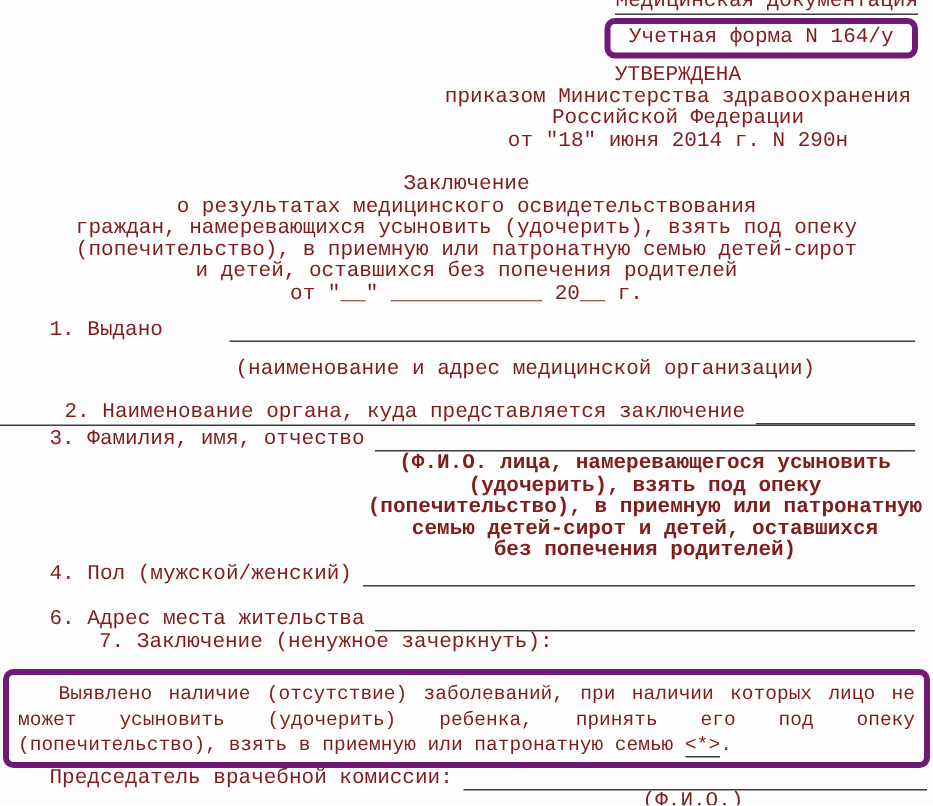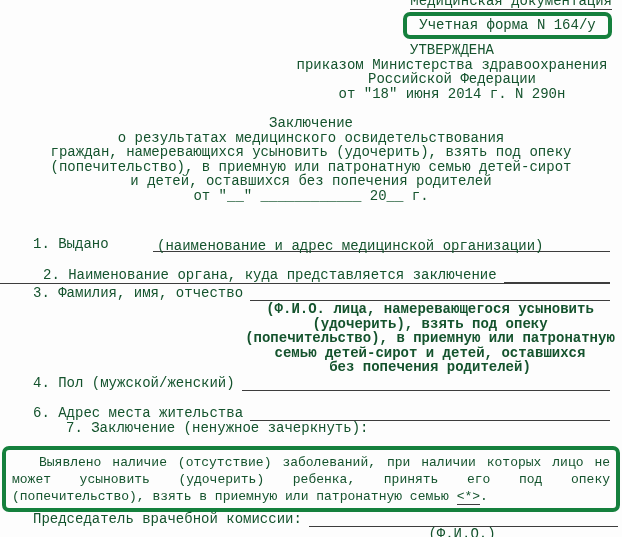--- a/index.html
+++ b/index.html
@@ -1,42 +1,42 @@
 <!DOCTYPE html>
 <html><head>
 <meta charset="utf-8">
 <style>
   * { margin:0; padding:0; box-sizing:border-box; }
   html,body { background:#ffffff; }
   .page {
     position:relative; width:622px; height:537px; overflow:hidden;
-    background:#fdfdfd; color:#14532d;
+    background:#fdfdfd; color:#7f1d1d;
     font-family:"Liberation Mono","DejaVu Sans Mono",monospace;
     font-size:14px; line-height:14.5px;
   }
   .abs { position:absolute; }
   .u { border-bottom:1px solid #3d3d3d; }
   .row { display:flex; align-items:flex-end; }
   .lbl { white-space:nowrap; }
   .fill { flex:1 1 auto; border-bottom:1px solid #3d3d3d; height:13px; margin-left:7px; }
   .redbox {
-    border:4px solid #15803d; border-radius:7px;
+    border:4px solid #701a75; border-radius:7px;
   }
   
   .hdr { top:-6px; right:10px; width:320px; }
   .hdr-label { text-align:right; }
   .form-code-box {
     width:209px; margin:3px 0 4px auto; padding:2px 0 3px;
     text-align:center;
   }
   .approved div { text-align:center; }
   
   .title { top:116px; left:0; width:622px; text-align:center; }
   
-  .r1 { top:237px; left:33px; right:12px;gap:37px; }
+  .r1 { top:213px; left:33px; right:12px;gap:37px; }
   .cap1 { top:239px; left:157px; }
   .r2 { top:254px; left:43px; right:12px;margin-top:14px; }
   .hr-full { top:283px; left:0; width:610px; border-top:1px solid #3d3d3d; height:0; }
   .r3 { top:286px; left:33px; right:12px; }
   .cap3 { top:302px; left:240px; width:380px; text-align:center; line-height:14.5px;font-weight:bold; }
   .r4 { top:376px; left:33px; right:12px; }
   .r5 { top:391px; left:33px; right:12px; }
   .r6 { top:406px; left:33px; right:12px; }
   .r7 { top:421px; left:33px; right:12px;margin-left:33px; }
   

